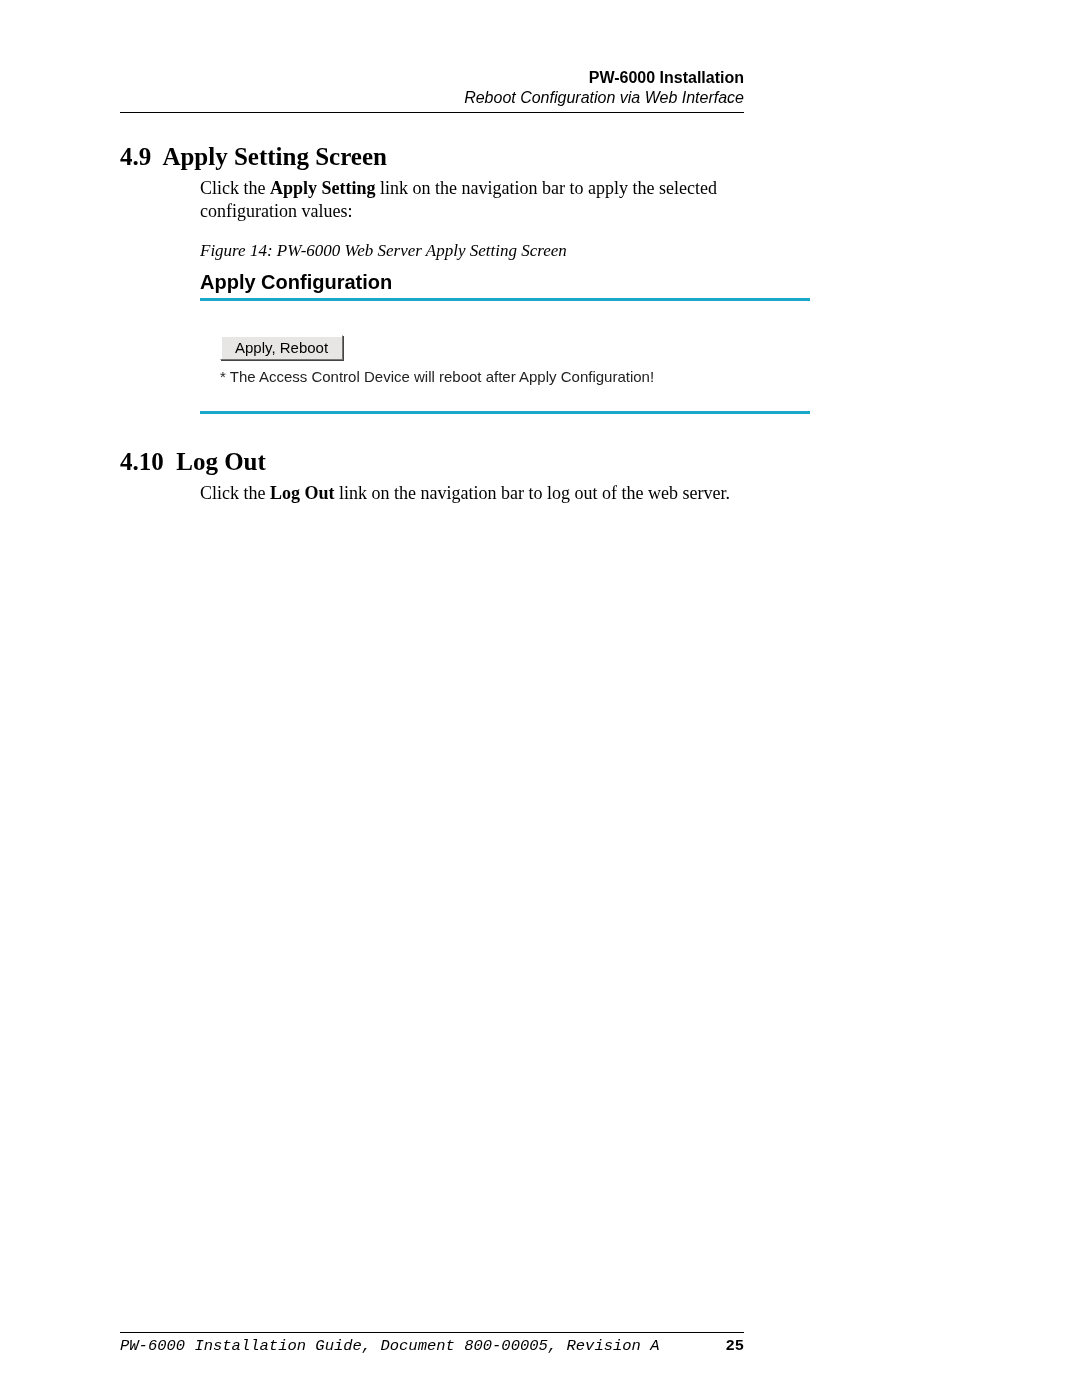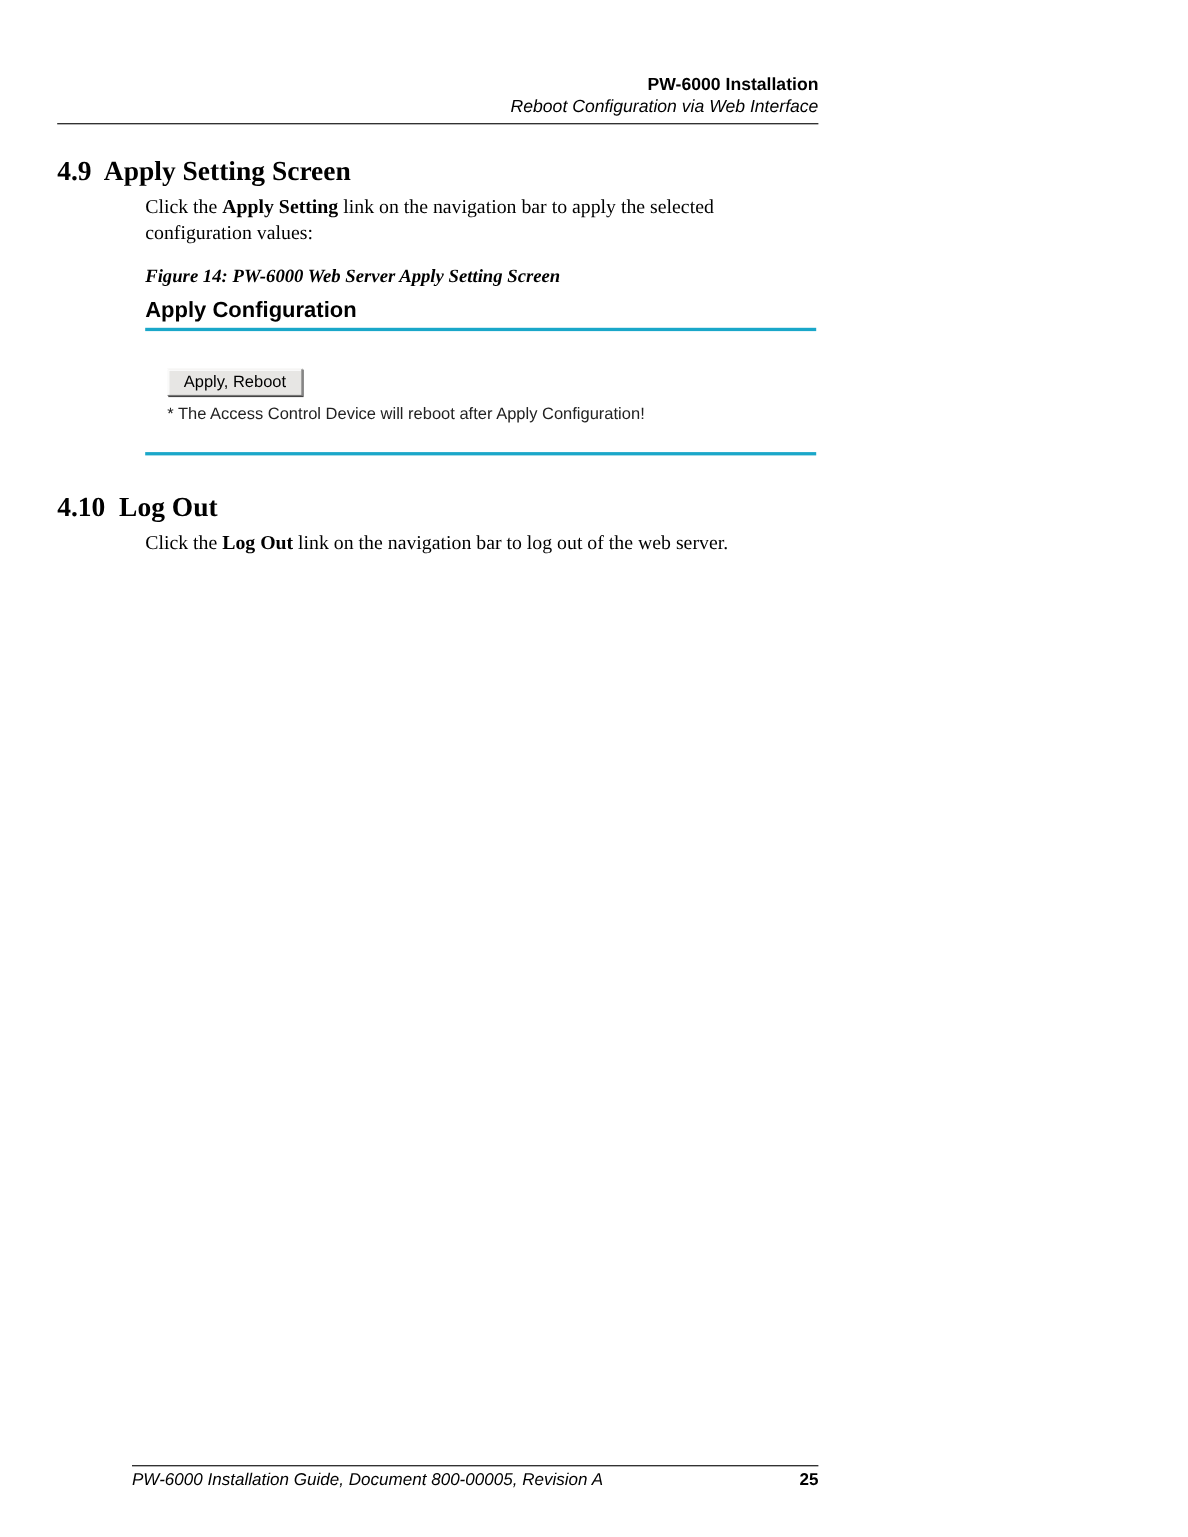--- a/index.html
+++ b/index.html
@@ -8,21 +8,21 @@
     padding: 0;
     width: 1080px;
     height: 1397px;
     background: #fff;
     font-family: "Times New Roman", Times, serif;
     color: #000;
   }
   .page {
     width: 864px;
     height: 1397px;
-    padding: 68px 120px 50px 52px;
+    padding: 68px 120px 50px 120px;
     position: relative;
   }
   .header-block {
     text-align: right;
     font-family: Arial, Helvetica, sans-serif;
     font-size: 16px;
     line-height: 1.25;
     margin-bottom: 4px;
   }
   .header-title { font-weight: bold; }
@@ -43,21 +43,21 @@
     margin-left: 80px;
   }
   .body-text {
     font-size: 18px;
     line-height: 1.28;
     margin: 0 0 14px 0;
   }
   .bold { font-weight: bold; }
   .figure-caption {
     font-style: italic;
-    font-weight: bold;
+    font-weight: normal;
     font-size: 17px;
     margin: 18px 0 10px 0;
   }
 
   
   .ui-figure {
     margin: 6px 0 26px 0;
     width: 610px;
   }
   .ui-top-rule {
@@ -108,21 +108,21 @@
     left: 120px;
     right: 120px;
     bottom: 42px;
   }
   .hr-bottom {
     border: none;
     border-top: 1.2px solid #000;
     margin: 0 0 4px 0;
   }
   .footer-line {
-    font-family: Liberation Sans, sans-serif;
+    font-family: Liberation Mono, monospace;
     font-style: italic;
     font-size: 15.5px;
     display: flex;
     justify-content: space-between;
   }
   .footer-page {
     font-weight: bold;
     font-style: normal;
   }
 </style>

